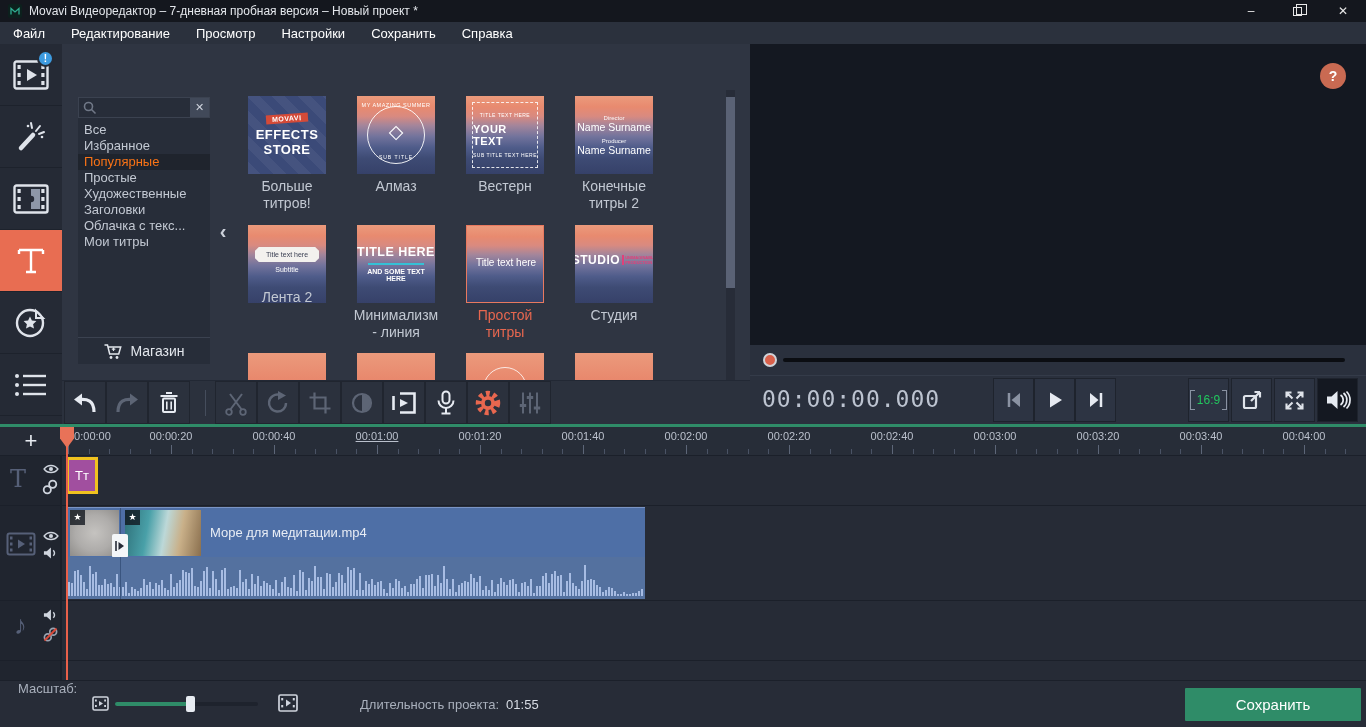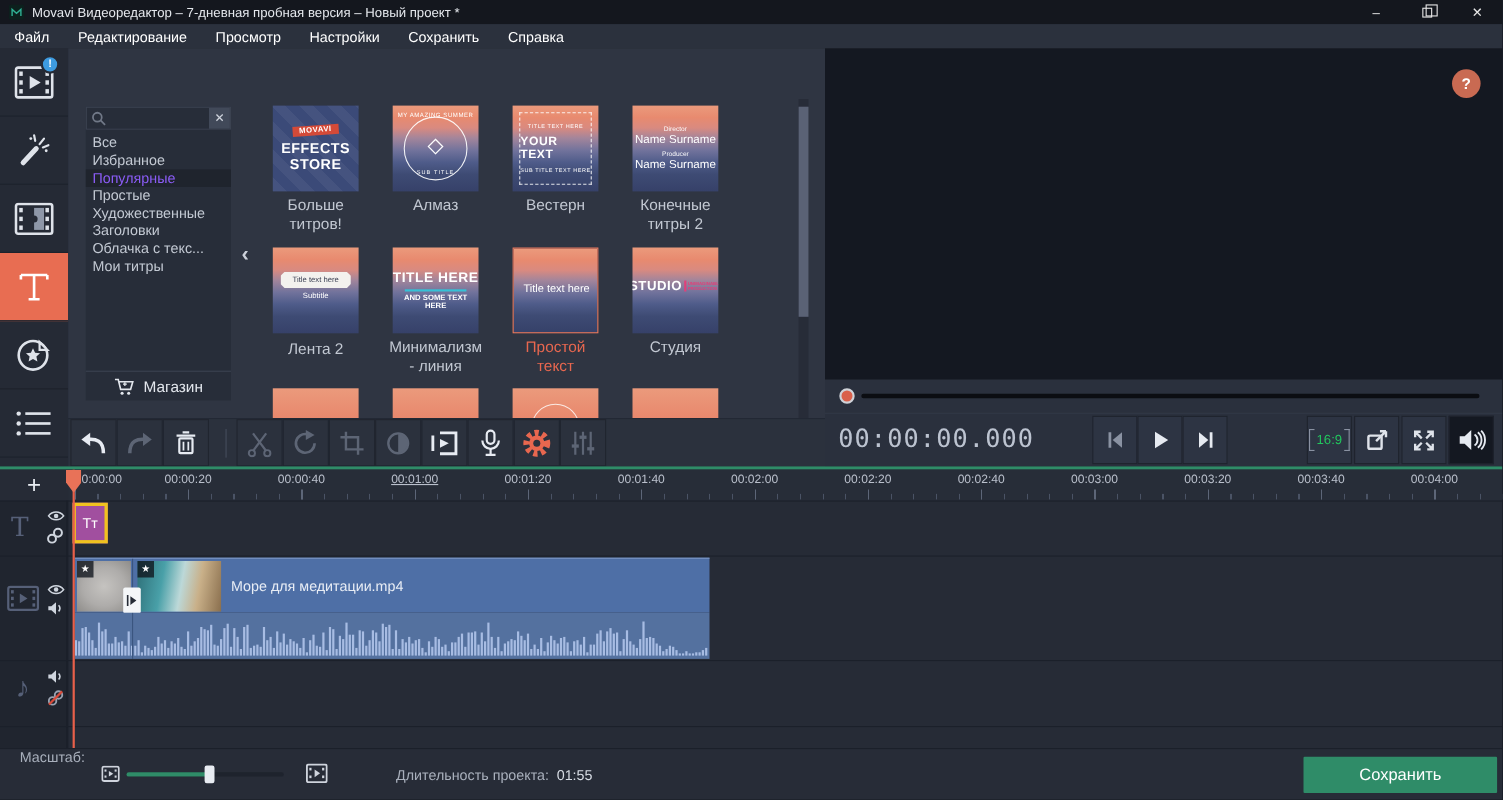--- a/index.html
+++ b/index.html
@@ -25,21 +25,21 @@
          border:2px solid #252a35;color:#fff;font-size:10px;font-weight:bold;display:flex;align-items:center;justify-content:center;}
 
   
   .titles-panel{left:62px;top:44px;width:688px;height:336px;background:#2f3542;overflow:hidden;}
   .panel-heading{position:absolute;left:0;top:12px;width:688px;text-align:center;font-size:22px;color:#ccd1da;}
   .searchbox{position:absolute;left:16px;top:53px;width:132px;height:21px;background:#272d39;border:1px solid #3b4250;display:flex;align-items:center;}
   .searchbox input{flex:1;background:transparent;border:none;outline:none;color:#dfe3ea;font-size:12px;min-width:0;}
   .search-clear{width:19px;height:19px;background:#414959;color:#cfd4dd;font-size:11px;display:flex;align-items:center;justify-content:center;}
   .catlist{position:absolute;left:16px;top:74px;width:132px;height:219px;background:#272d39;padding-top:4px;}
   .cat{height:16px;line-height:16px;padding-left:6px;font-size:13px;color:#c3c9d3;white-space:nowrap;overflow:hidden;}
-  .cat.sel{background:#1f242d;color:#8b5cf6;}
+  .cat.sel{background:#1f242d;color:#f97316;}
   .store-btn{position:absolute;left:16px;top:293px;width:132px;height:27px;background:#272d39;border-top:1px solid #3b4250;
              display:flex;align-items:center;justify-content:center;gap:7px;font-size:14px;color:#e2e6ec;}
   .collapse{position:absolute;left:153px;top:175px;width:16px;height:24px;color:#ccd1da;font-size:20px;font-weight:bold;line-height:24px;text-align:center;}
   .thumb{position:absolute;width:78px;height:78px;overflow:hidden;}
   .mt{background:linear-gradient(180deg,#eb9a7c 0%,#e88a6f 14%,#d98a80 26%,#a3859b 38%,#72739c 52%,#4f5c8a 66%,#3e4b74 80%,#364169 100%);}
   .tlabel{position:absolute;width:104px;text-align:center;font-size:14px;line-height:17px;color:#c2c8d2;}
   .tlabel.sel{color:#e8674f;}
   .grid-scroll-track{position:absolute;left:664px;top:46px;width:9px;height:290px;background:#272c38;}
   .grid-scroll-thumb{position:absolute;left:0;top:7px;width:9px;height:191px;background:#5a6275;}
 
@@ -325,30 +325,30 @@
     <div class="thumb mt" style="left:513px;top:181px;">
       <div class="studio-row">
         <span class="studio-main">STUDIO</span>
         <span class="studio-side">
           <span>UNIMAGINABLE</span>
           <span>PRODUCTION</span>
         </span>
       </div>
     </div>
 
-    <div class="tlabel" style="left:173px;top:265px;">
+    <div class="tlabel" style="left:173px;top:245px;">
       <div>Лента 2</div>
     </div>
     <div class="tlabel" style="left:282px;top:263px;">
       <div>Минимализм</div>
         <div>- линия</div>
     </div>
     <div class="tlabel sel" style="left:391px;top:263px;">
       <div>Простой</div>
-        <div>текст</div>
+        <div>титры</div>
     </div>
     <div class="tlabel" style="left:500px;top:263px;">
       <div>Студия</div>
     </div>
 
     <div class="partial-thumb" style="left:186px;top:309px;"></div>
     <div class="partial-thumb" style="left:295px;top:309px;"></div>
     <div class="partial-thumb" style="left:404px;top:309px;">
       <div style="position:absolute;left:17px;top:14px;width:44px;height:44px;border:1px solid rgba(255,255,255,.8);border-radius:50%;"></div>
     </div>

